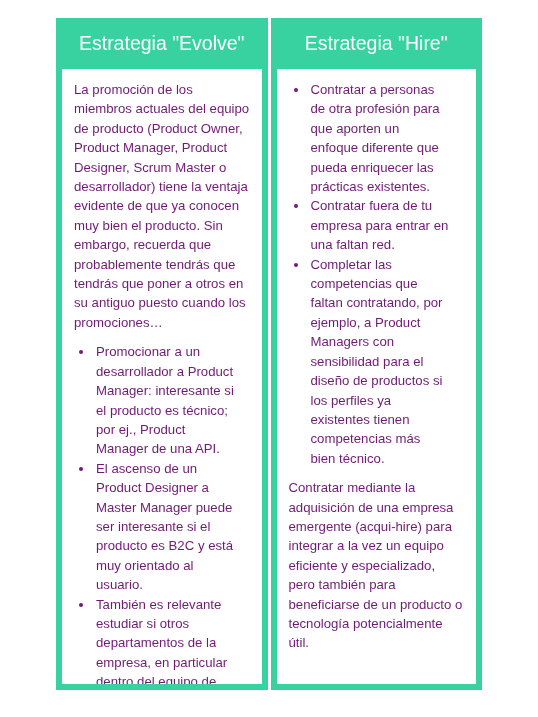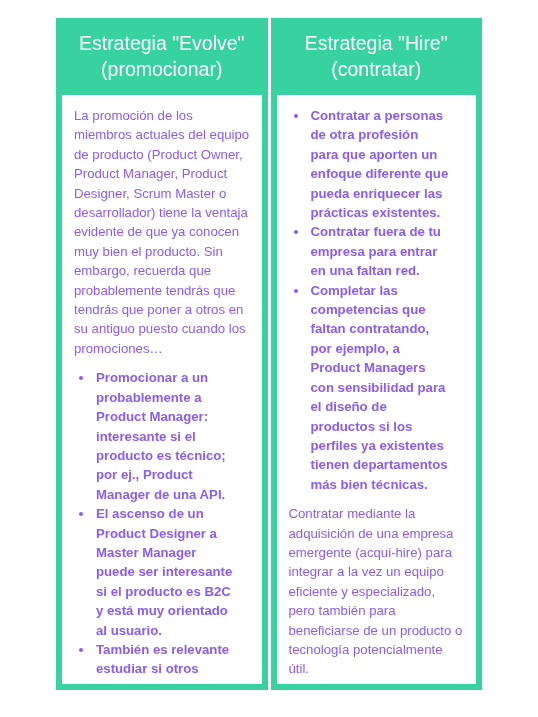--- a/index.html
+++ b/index.html
@@ -42,21 +42,21 @@
     font-weight: normal;
     box-sizing: border-box;
   }
 
   .column-body {
     flex: 1 1 auto;
     background: #ffffff;
     margin: 0 6px 6px 6px;
     padding: 11px 11px 11px 12px;
     box-sizing: border-box;
-    color: #8b5cf6;
+    color: #701a75;
     font-size: 13.2px;
     line-height: 19.4px;
     overflow: hidden;
   }
 
   .body-paragraph {
     margin: 0 0 10px 0;
   }
   .body-paragraph:last-child {
     margin-bottom: 0;
@@ -66,51 +66,48 @@
     margin: 0 0 10px 0;
     padding-left: 20px;
     list-style: disc outside;
   }
   .body-list:last-child {
     margin-bottom: 0;
   }
   .body-list li {
     margin: 0 16px 0 0;
     padding-left: 2px;
-    font-weight: bold;
   }
 </style>
 </head>
 <body>
 
 <div class="comparison-table">
 
   <div class="column">
     <div class="column-header">
       <div>Estrategia "Evolve"</div>
-      <div>(promocionar)</div>
     </div>
     <div class="column-body">
       <p class="body-paragraph">La promoción de los miembros actuales del equipo de producto (Product Owner, Product Manager, Product Designer, Scrum Master o desarrollador) tiene la ventaja evidente de que ya conocen muy bien el producto. Sin embargo, recuerda que probablemente tendrás que tendrás que poner a otros en su antiguo puesto cuando los promociones…</p>
       <ul class="body-list">
-        <li>Promocionar a un probablemente a Product Manager: interesante si el producto es técnico; por ej., Product Manager de una API.</li>
+        <li>Promocionar a un desarrollador a Product Manager: interesante si el producto es técnico; por ej., Product Manager de una API.</li>
         <li>El ascenso de un Product Designer a Master Manager puede ser interesante si el producto es B2C y está muy orientado al usuario.</li>
         <li>También es relevante estudiar si otros departamentos de la empresa, en particular dentro del equipo de marketing, carecen de perfiles interesantes.</li>
       </ul>
     </div>
   </div>
 
   <div class="column">
     <div class="column-header">
       <div>Estrategia "Hire"</div>
-      <div>(contratar)</div>
     </div>
     <div class="column-body">
       <ul class="body-list">
         <li>Contratar a personas de otra profesión para que aporten un enfoque diferente que pueda enriquecer las prácticas existentes.</li>
         <li>Contratar fuera de tu empresa para entrar en una faltan red.</li>
-        <li>Completar las competencias que faltan contratando, por ejemplo, a Product Managers con sensibilidad para el diseño de productos si los perfiles ya existentes tienen departamentos más bien técnicas.</li>
+        <li>Completar las competencias que faltan contratando, por ejemplo, a Product Managers con sensibilidad para el diseño de productos si los perfiles ya existentes tienen competencias más bien técnico.</li>
       </ul>
       <p class="body-paragraph">Contratar mediante la adquisición de una empresa emergente (acqui-hire) para integrar a la vez un equipo eficiente y especializado, pero también para beneficiarse de un producto o tecnología potencialmente útil.</p>
     </div>
   </div>
 
 </div>
 
 </body></html>

